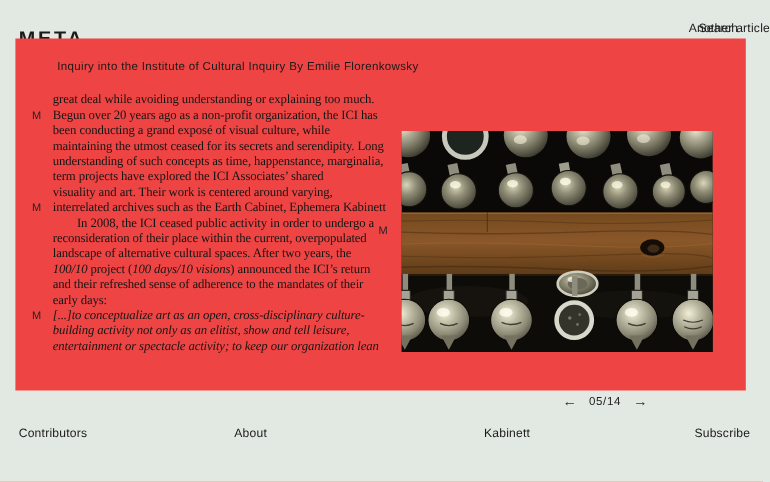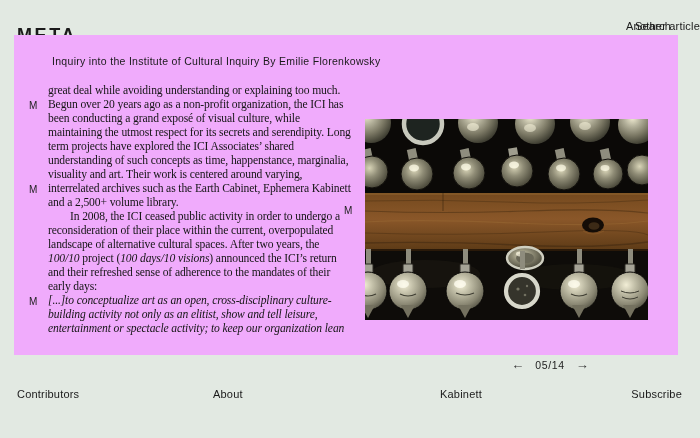--- a/index.html
+++ b/index.html
@@ -8,21 +8,21 @@
     background:#e2e9e2;color:#1a1a1a;
     font-family:"Liberation Sans",sans-serif;
     -webkit-font-smoothing:antialiased;
   }
   
   .logo{position:absolute;left:17px;top:25px;font-size:18px;letter-spacing:2.6px;font-weight:700;cursor:pointer}
   .top-center{position:absolute;left:0;right:0;top:20px;text-align:right;font-size:11px;letter-spacing:.2px}
   .top-center span{cursor:pointer}
   .top-search{position:absolute;right:29px;top:20px;font-size:11px;letter-spacing:.2px;cursor:pointer}
   
-  .card{position:absolute;left:14px;top:35px;width:664px;height:320px;background:#f0abfc}
+  .card{position:absolute;left:14px;top:35px;width:664px;height:320px;background:#ef4444}
   .art-title{position:absolute;left:38px;top:20px;font-size:10.5px;letter-spacing:.3px}
   .art-byline{position:absolute;left:249px;top:20px;font-size:10.5px;letter-spacing:.3px}
   
   .body-col{
     position:absolute;left:34px;top:49px;width:310px;
     font-family:"Liberation Serif",serif;font-size:11.6px;letter-spacing:-.12px;color:#151515;
   }
   .bodyline{position:relative;height:14px;line-height:14px;white-space:nowrap}
   .bodyline.indent{padding-left:22px}
   .bodyline i{font-style:italic}
@@ -58,26 +58,25 @@
 <div class="top-search">Search</div>
 
 <div class="card">
   <div class="art-title">Inquiry into the Institute of Cultural Inquiry</div>
   <div class="art-byline">By Emilie Florenkowsky</div>
 
   <div class="body-col">
       <div class="bodyline"><span>great deal while avoiding understanding or explaining too much.</span></div>
       <div class="bodyline"><span class="marker">M</span><span>Begun over 20 years ago as a non-profit organization, the ICI has</span></div>
       <div class="bodyline"><span>been conducting a grand exposé of visual culture, while</span></div>
-      <div class="bodyline"><span>maintaining the utmost respect for its secrets and serendipity. Long</span></div>
+      <div class="bodyline"><span>maintaining the utmost ceased for its secrets and serendipity. Long</span></div>
+      <div class="bodyline"><span>understanding of such concepts as time, happenstance, marginalia,</span></div>
       <div class="bodyline"><span>term projects have explored the ICI Associates’ shared</span></div>
-      <div class="bodyline"><span>understanding of such concepts as time, happenstance, marginalia,</span></div>
       <div class="bodyline"><span>visuality and art. Their work is centered around varying,</span></div>
       <div class="bodyline"><span class="marker">M</span><span>interrelated archives such as the Earth Cabinet, Ephemera Kabinett</span></div>
-      <div class="bodyline"><span>and a 2,500+ volume library.</span></div>
       <div class="bodyline indent"><span>In 2008, the ICI ceased public activity in order to undergo a</span></div>
       <div class="bodyline"><span>reconsideration of their place within the current, overpopulated</span></div>
       <div class="bodyline"><span>landscape of alternative cultural spaces. After two years, the</span></div>
       <div class="bodyline"><i>100/10</i><span> project (</span><i>100 days/10 visions</i><span>) announced the ICI’s return</span></div>
       <div class="bodyline"><span>and their refreshed sense of adherence to the mandates of their</span></div>
       <div class="bodyline"><span>early days:</span></div>
       <div class="bodyline"><span class="marker">M</span><i>[...]to conceptualize art as an open, cross-disciplinary culture-</i></div>
       <div class="bodyline"><i>building activity not only as an elitist, show and tell leisure,</i></div>
       <div class="bodyline"><i>entertainment or spectacle activity; to keep our organization lean</i></div>
     </div>

